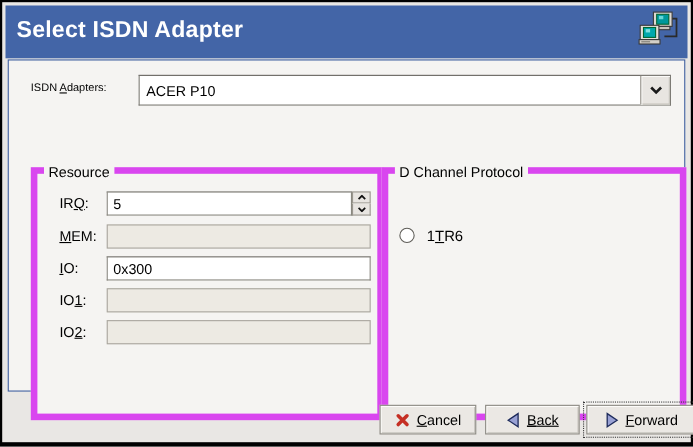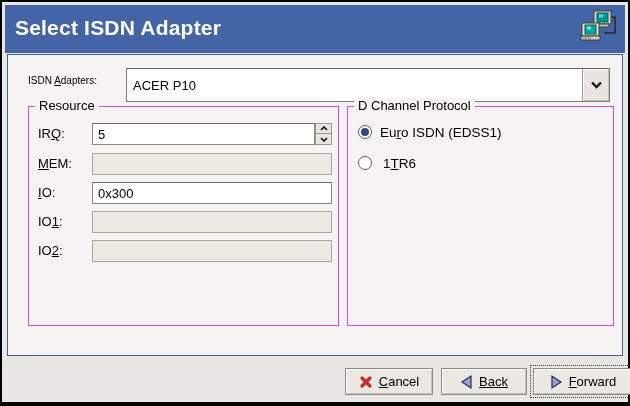--- a/index.html
+++ b/index.html
@@ -23,42 +23,42 @@
   
   .content-frame{
     position:absolute;left:5px;top:52px;right:5px;height:300px;
     border:1px solid #3f5e9e;background:#f5f4f2;
   }
 
   .adapter-label{position:absolute;left:20px;top:13px;height:26px;line-height:26px;font-size:10px;color:#000;}
   .mn{text-decoration:underline;}
 
   .combo{
-    position:absolute;left:118px;top:13px;width:484px;height:34px;
+    position:absolute;left:118px;top:13px;width:484px;height:28px;
     background:#fff;border:1px solid #7d7b75;border-top-color:#63615b;
     box-sizing:border-box;display:flex;align-items:center;
   }
   .combo-value{flex:1;padding-left:6px;font-size:13px;color:#000;}
   .combo-btn{
     width:26px;height:100%;background:#e8e5e1;border-left:1px solid #9a978f;
     box-shadow:inset 1px 1px 0 #fbfaf8, inset -1px -1px 0 #c4c1ba;
     display:flex;align-items:center;justify-content:center;
   }
 
   
-  .groupbox{position:absolute;border:1px solid #d946ef;background:#f5f4f2;}
+  .groupbox{position:absolute;border:6px solid #d946ef;background:#f5f4f2;margin-top:46px;}
   .groupbox-title{
     position:absolute;top:-9px;left:6px;background:#f5f4f2;
     padding:0 4px;font-size:13px;color:#000;white-space:nowrap;
   }
   .gb-resource{left:20px;top:51px;width:309px;height:218px;}
   .gb-protocol{left:339px;top:51px;width:265px;height:218px;}
 
   .frow{position:absolute;left:8px;right:6px;height:22px;}
-  .frow .flabel{position:absolute;left:1px;top:0;width:48px;height:22px;line-height:22px;font-size:13px;color:#000;}
+  .frow .flabel{position:absolute;left:12px;top:0;width:48px;height:22px;line-height:22px;font-size:13px;color:#000;}
   .frow .fwrap{position:absolute;left:55px;right:0;top:0;height:22px;}
   .field{
     position:absolute;left:0;right:0;top:0;height:22px;box-sizing:border-box;
     border:1px solid #8a8880;border-top-color:#6e6c65;
     background:#fff;font-family:"Liberation Sans",sans-serif;
     font-size:13px;color:#000;padding:0 5px;margin:0;outline:none;
   }
   .field.disabled{background:#edeae3;border-color:#a9a69e;}
   .field.with-spin{right:17px;}
   .spinner{position:absolute;right:0;top:0;width:17px;height:22px;box-sizing:border-box;}
@@ -180,24 +180,20 @@
         <div class="flabel"><span>IO</span><span class="mn">2</span><span>:</span></div>
         <div class="fwrap">
             <div class="field disabled"></div>
           </div>
       </div>
     </div>
 
     <div class="groupbox gb-protocol">
       <div class="groupbox-title">D Channel Protocol</div>
 
-      <div class="radio-row r0">
-        <div class="radio-circle selected"></div>
-        <div class="radio-label"><span>Eu</span><span class="mn">r</span><span>o ISDN (EDSS1)</span></div>
-      </div>
 
       <div class="radio-row r1">
         <div class="radio-circle"></div>
         <div class="radio-label"><span>1</span><span class="mn">T</span><span>R6</span></div>
       </div>
     </div>
 
   </div>
 
   <div class="btn btn-cancel">

